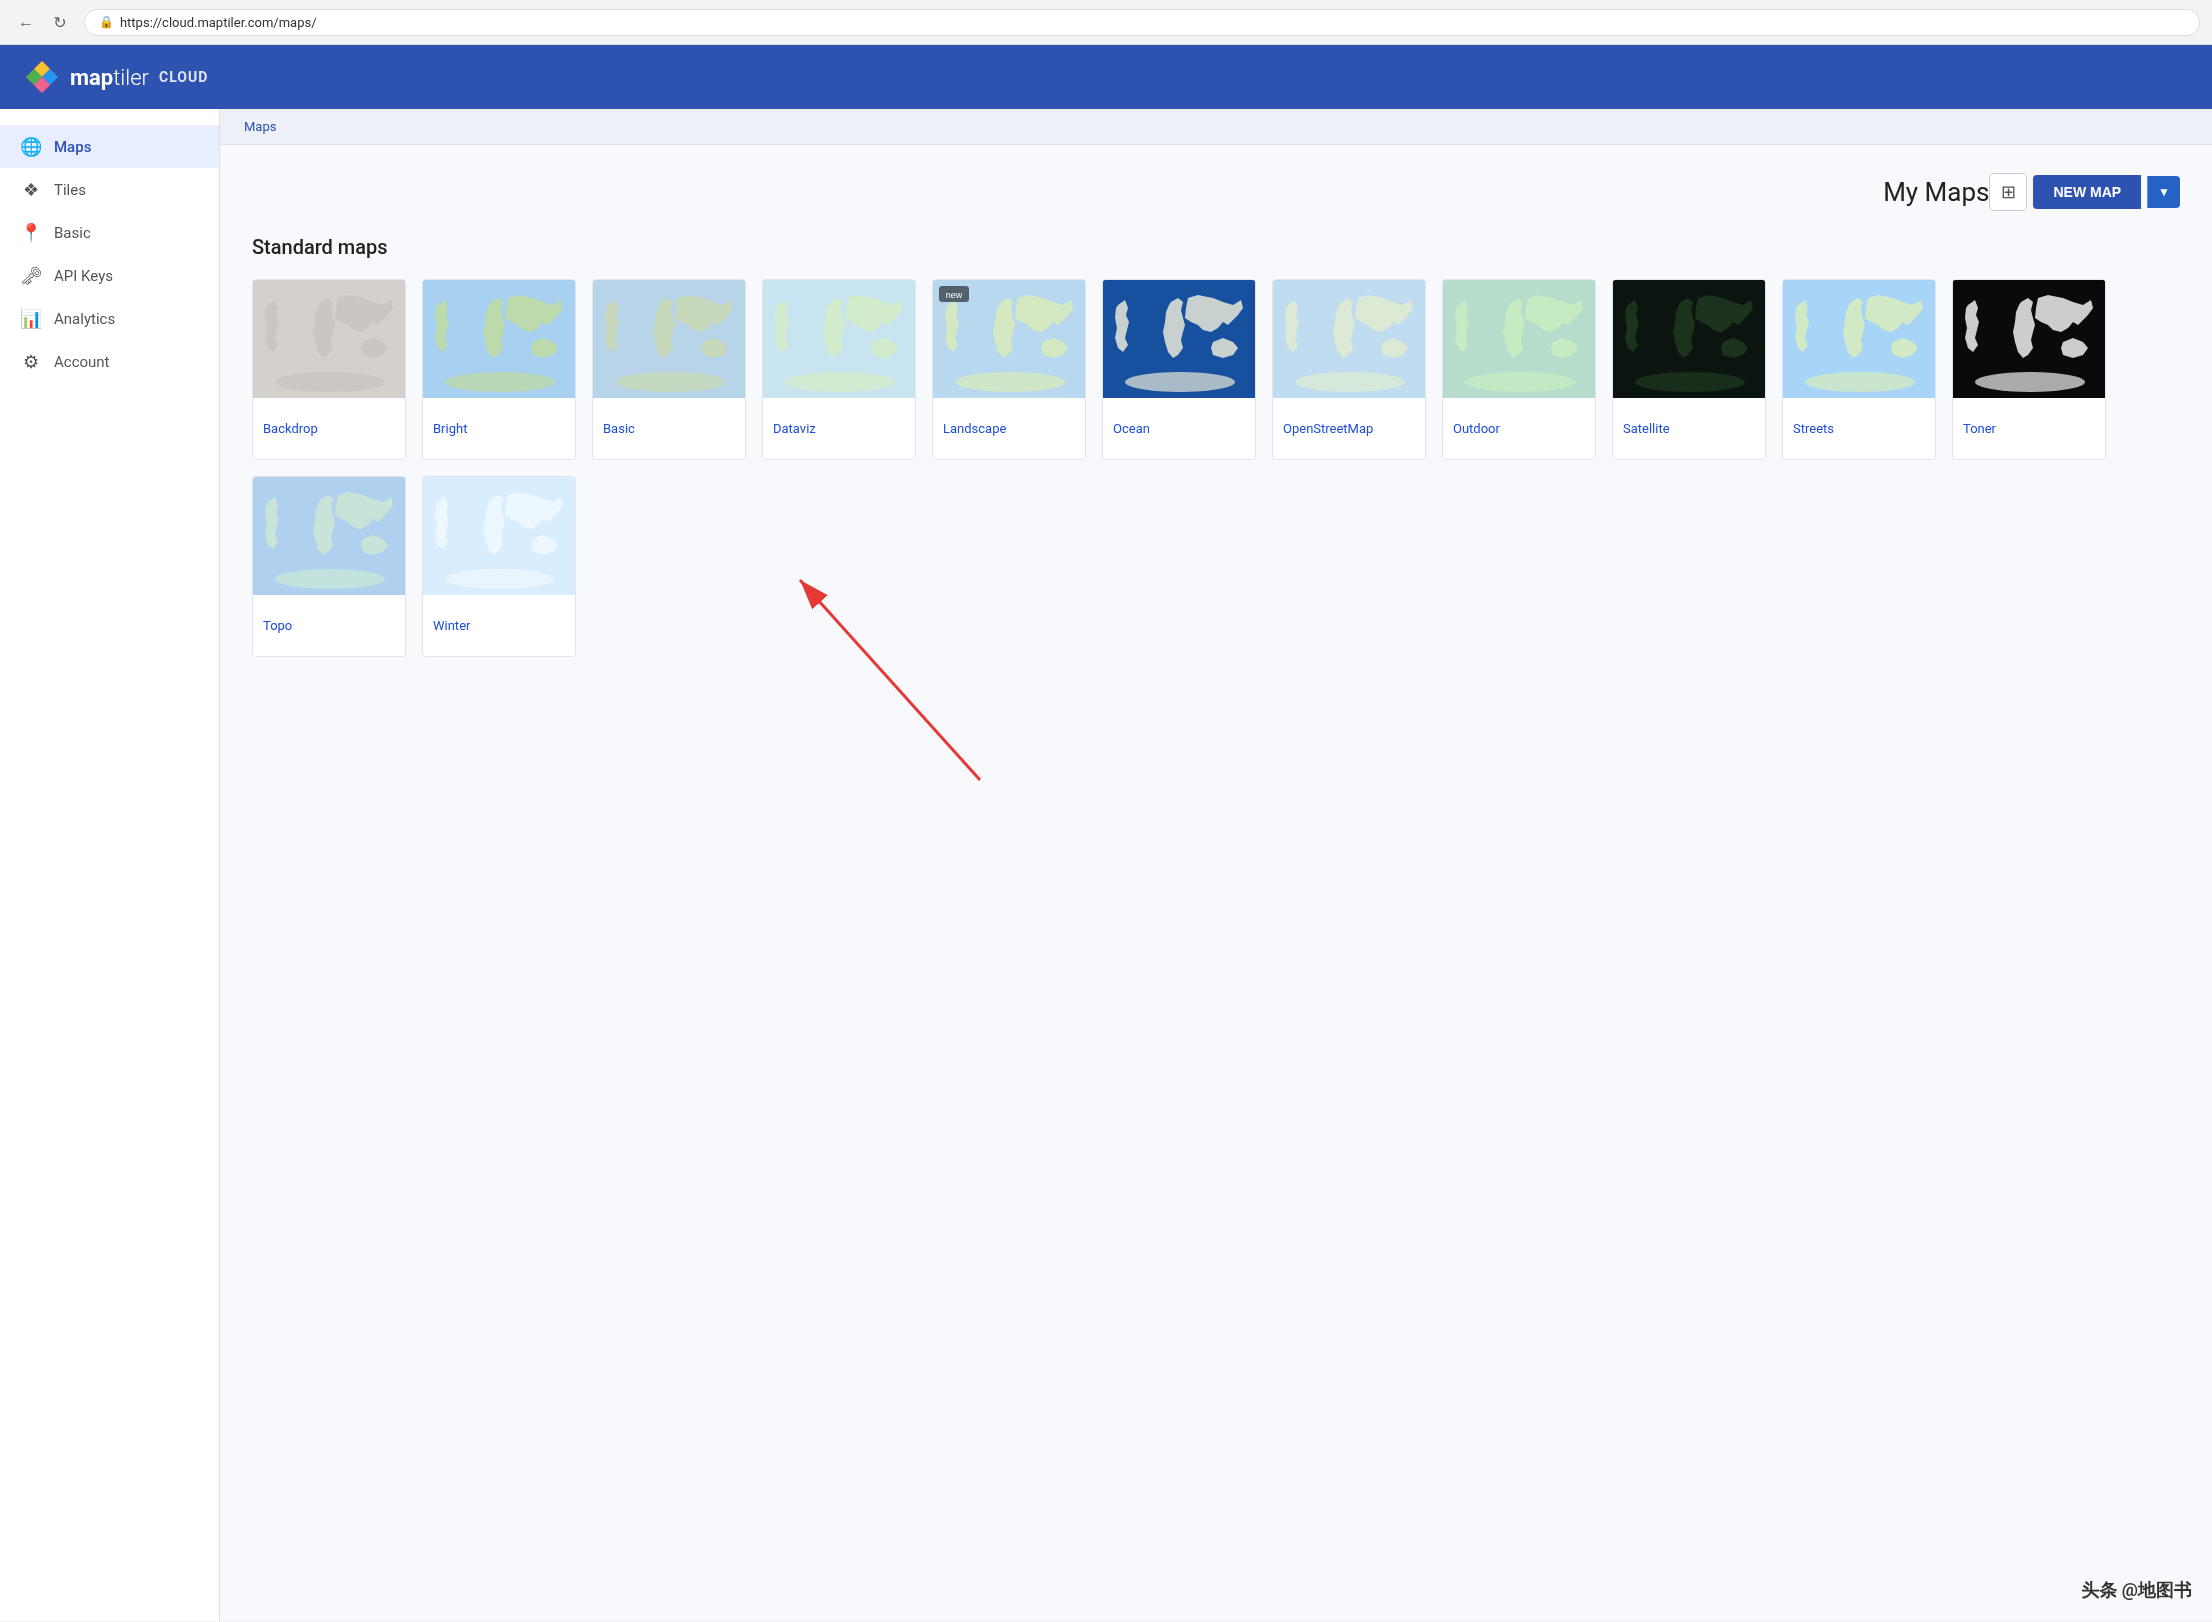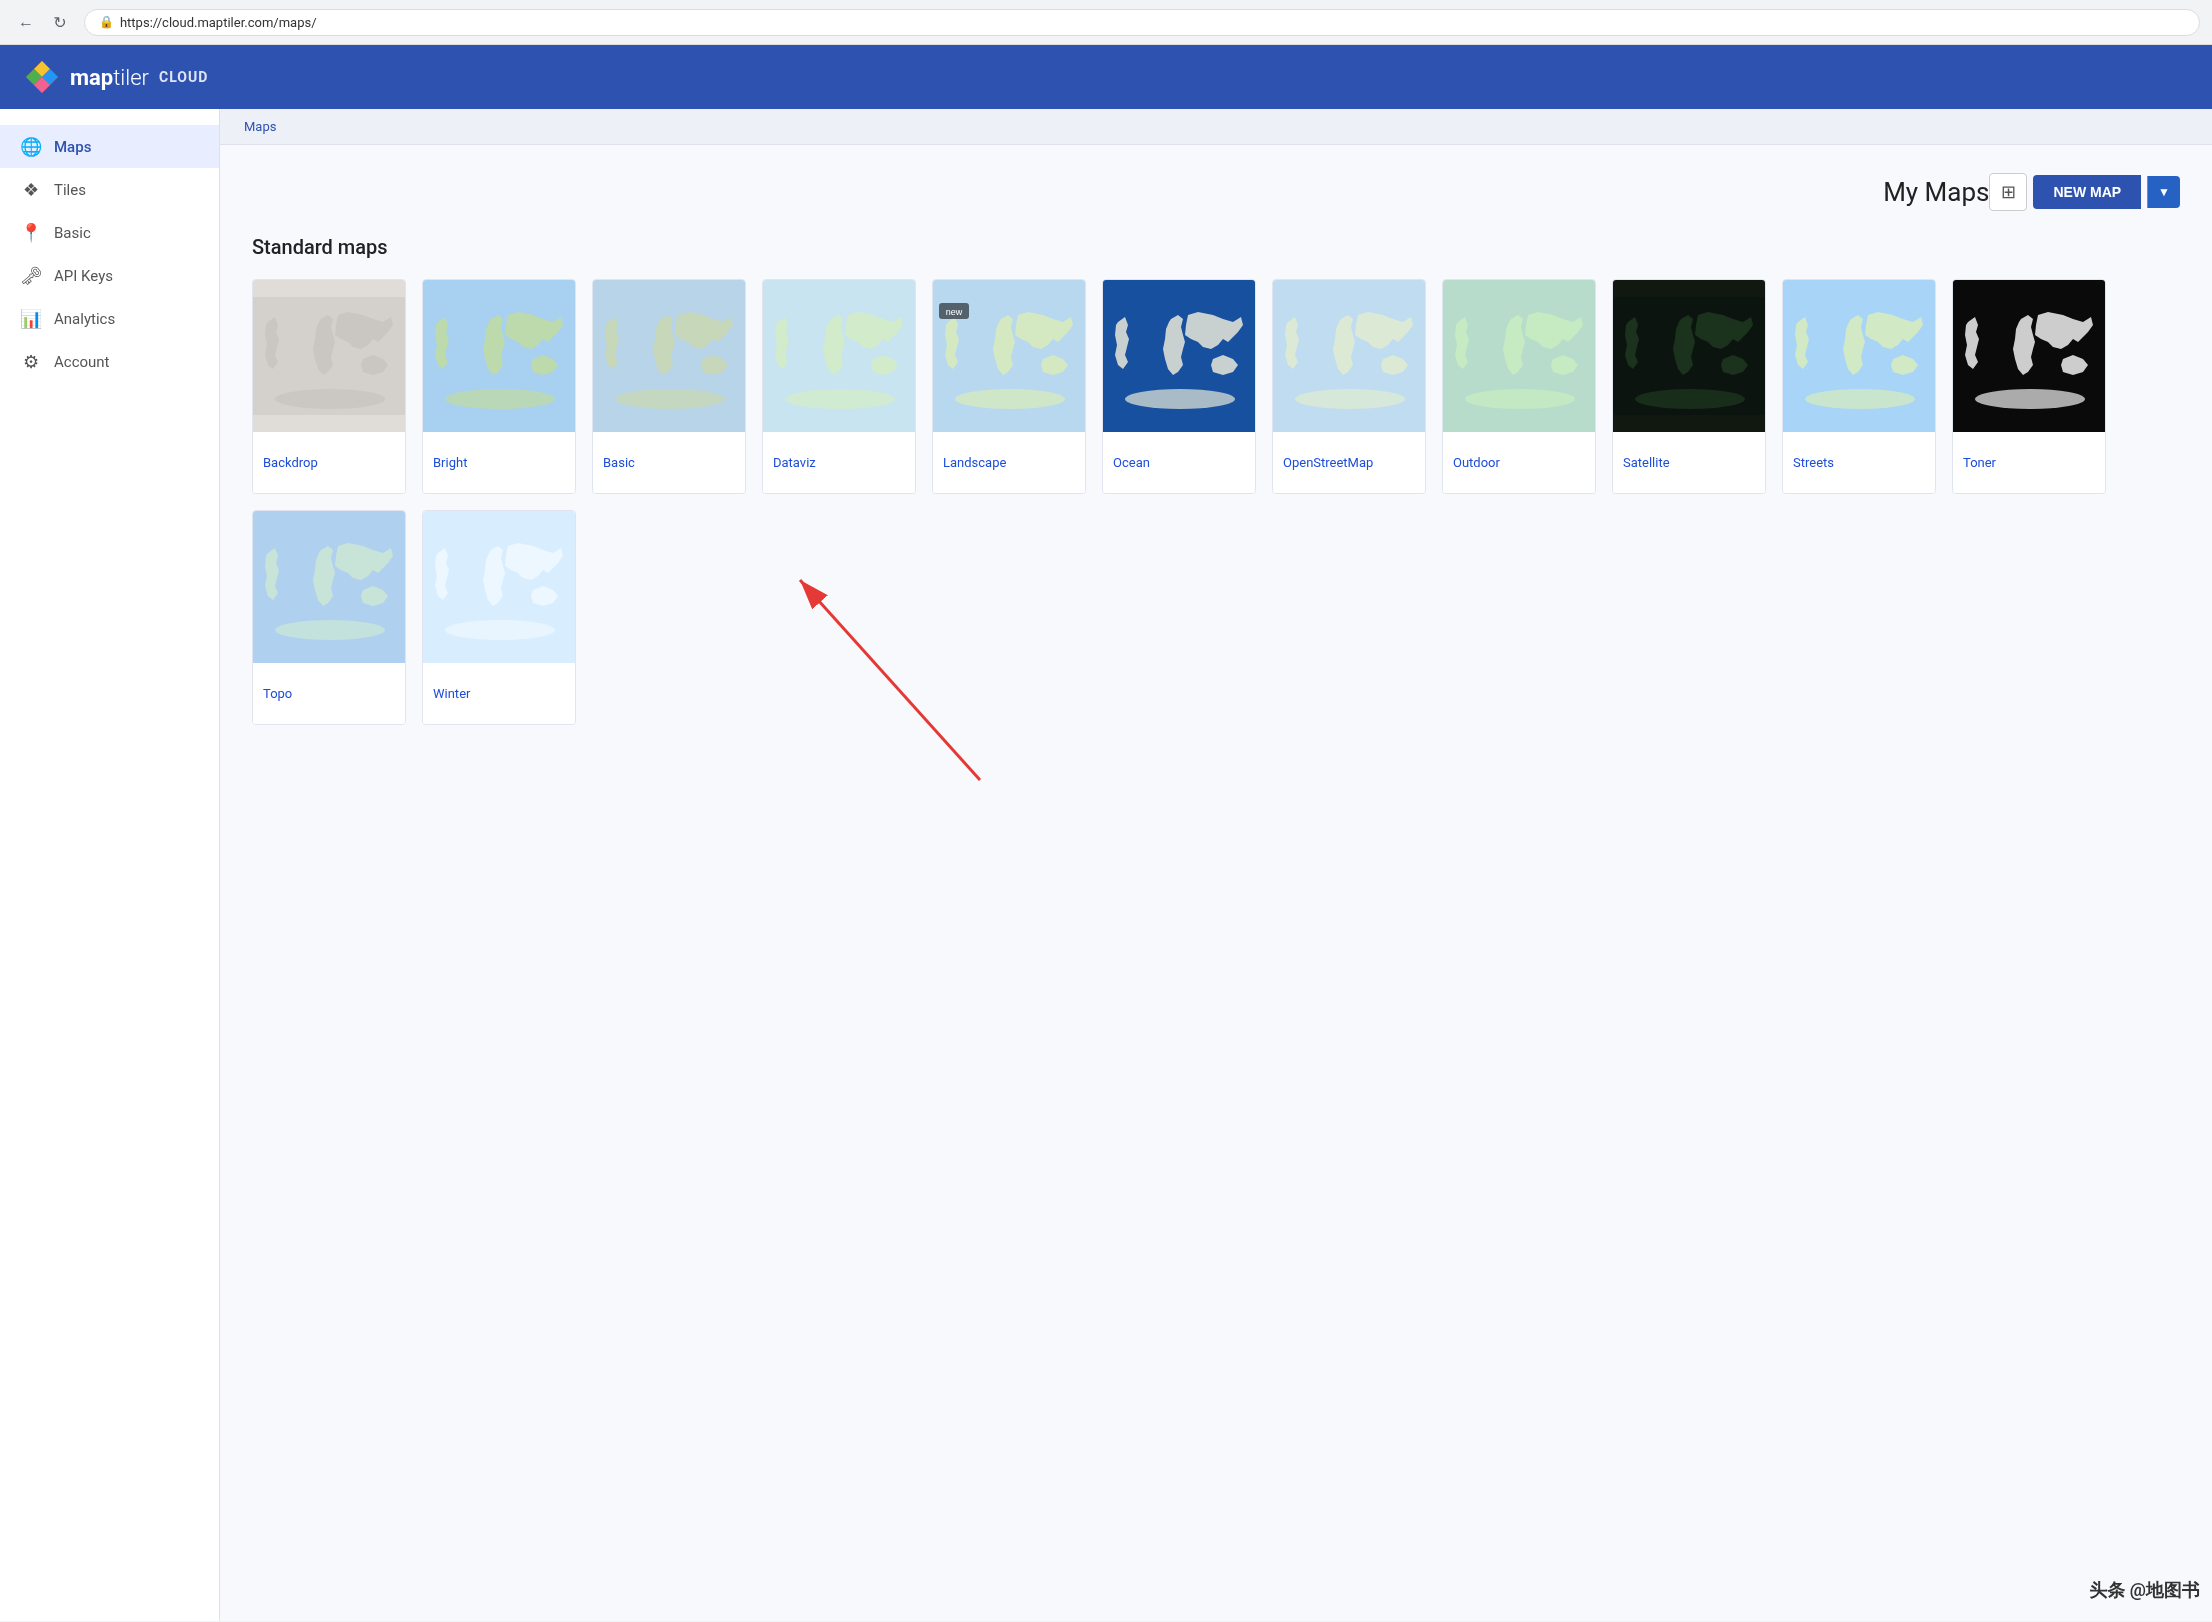--- a/index.html
+++ b/index.html
@@ -96,30 +96,30 @@
     .section-title { font-size: 20px; font-weight: 500; color: #222; margin-bottom: 20px; }
 
     
     .map-grid { display: flex; flex-wrap: wrap; gap: 16px; margin-bottom: 16px; }
     .map-card {
       width: 154px; cursor: pointer; border-radius: 4px; overflow: hidden;
       background: white; border: 1px solid #e0e4ef;
       transition: box-shadow 0.2s;
     }
     .map-thumbnail {
-      width: 154px; height: 152px; position: relative; overflow: hidden;
+      width: 154px; height: 118px; position: relative; overflow: hidden;
     }
     .map-label {
       padding: 23px 10px; font-size: 13px; color: #1d4ed8; font-weight: 400;
       background: white;
     }
 
     
     .watermark {
-      position: fixed; bottom: 20px; right: 12px;
+      position: fixed; bottom: 20px; right: 20px;
       font-size: 18px; color: #333; font-weight: 600;
       z-index: 50;
     }
   </style>
 </head>
 <body>
 
 <div class="browser-chrome">
   <div class="browser-nav">
     <button class="browser-btn">←</button>

